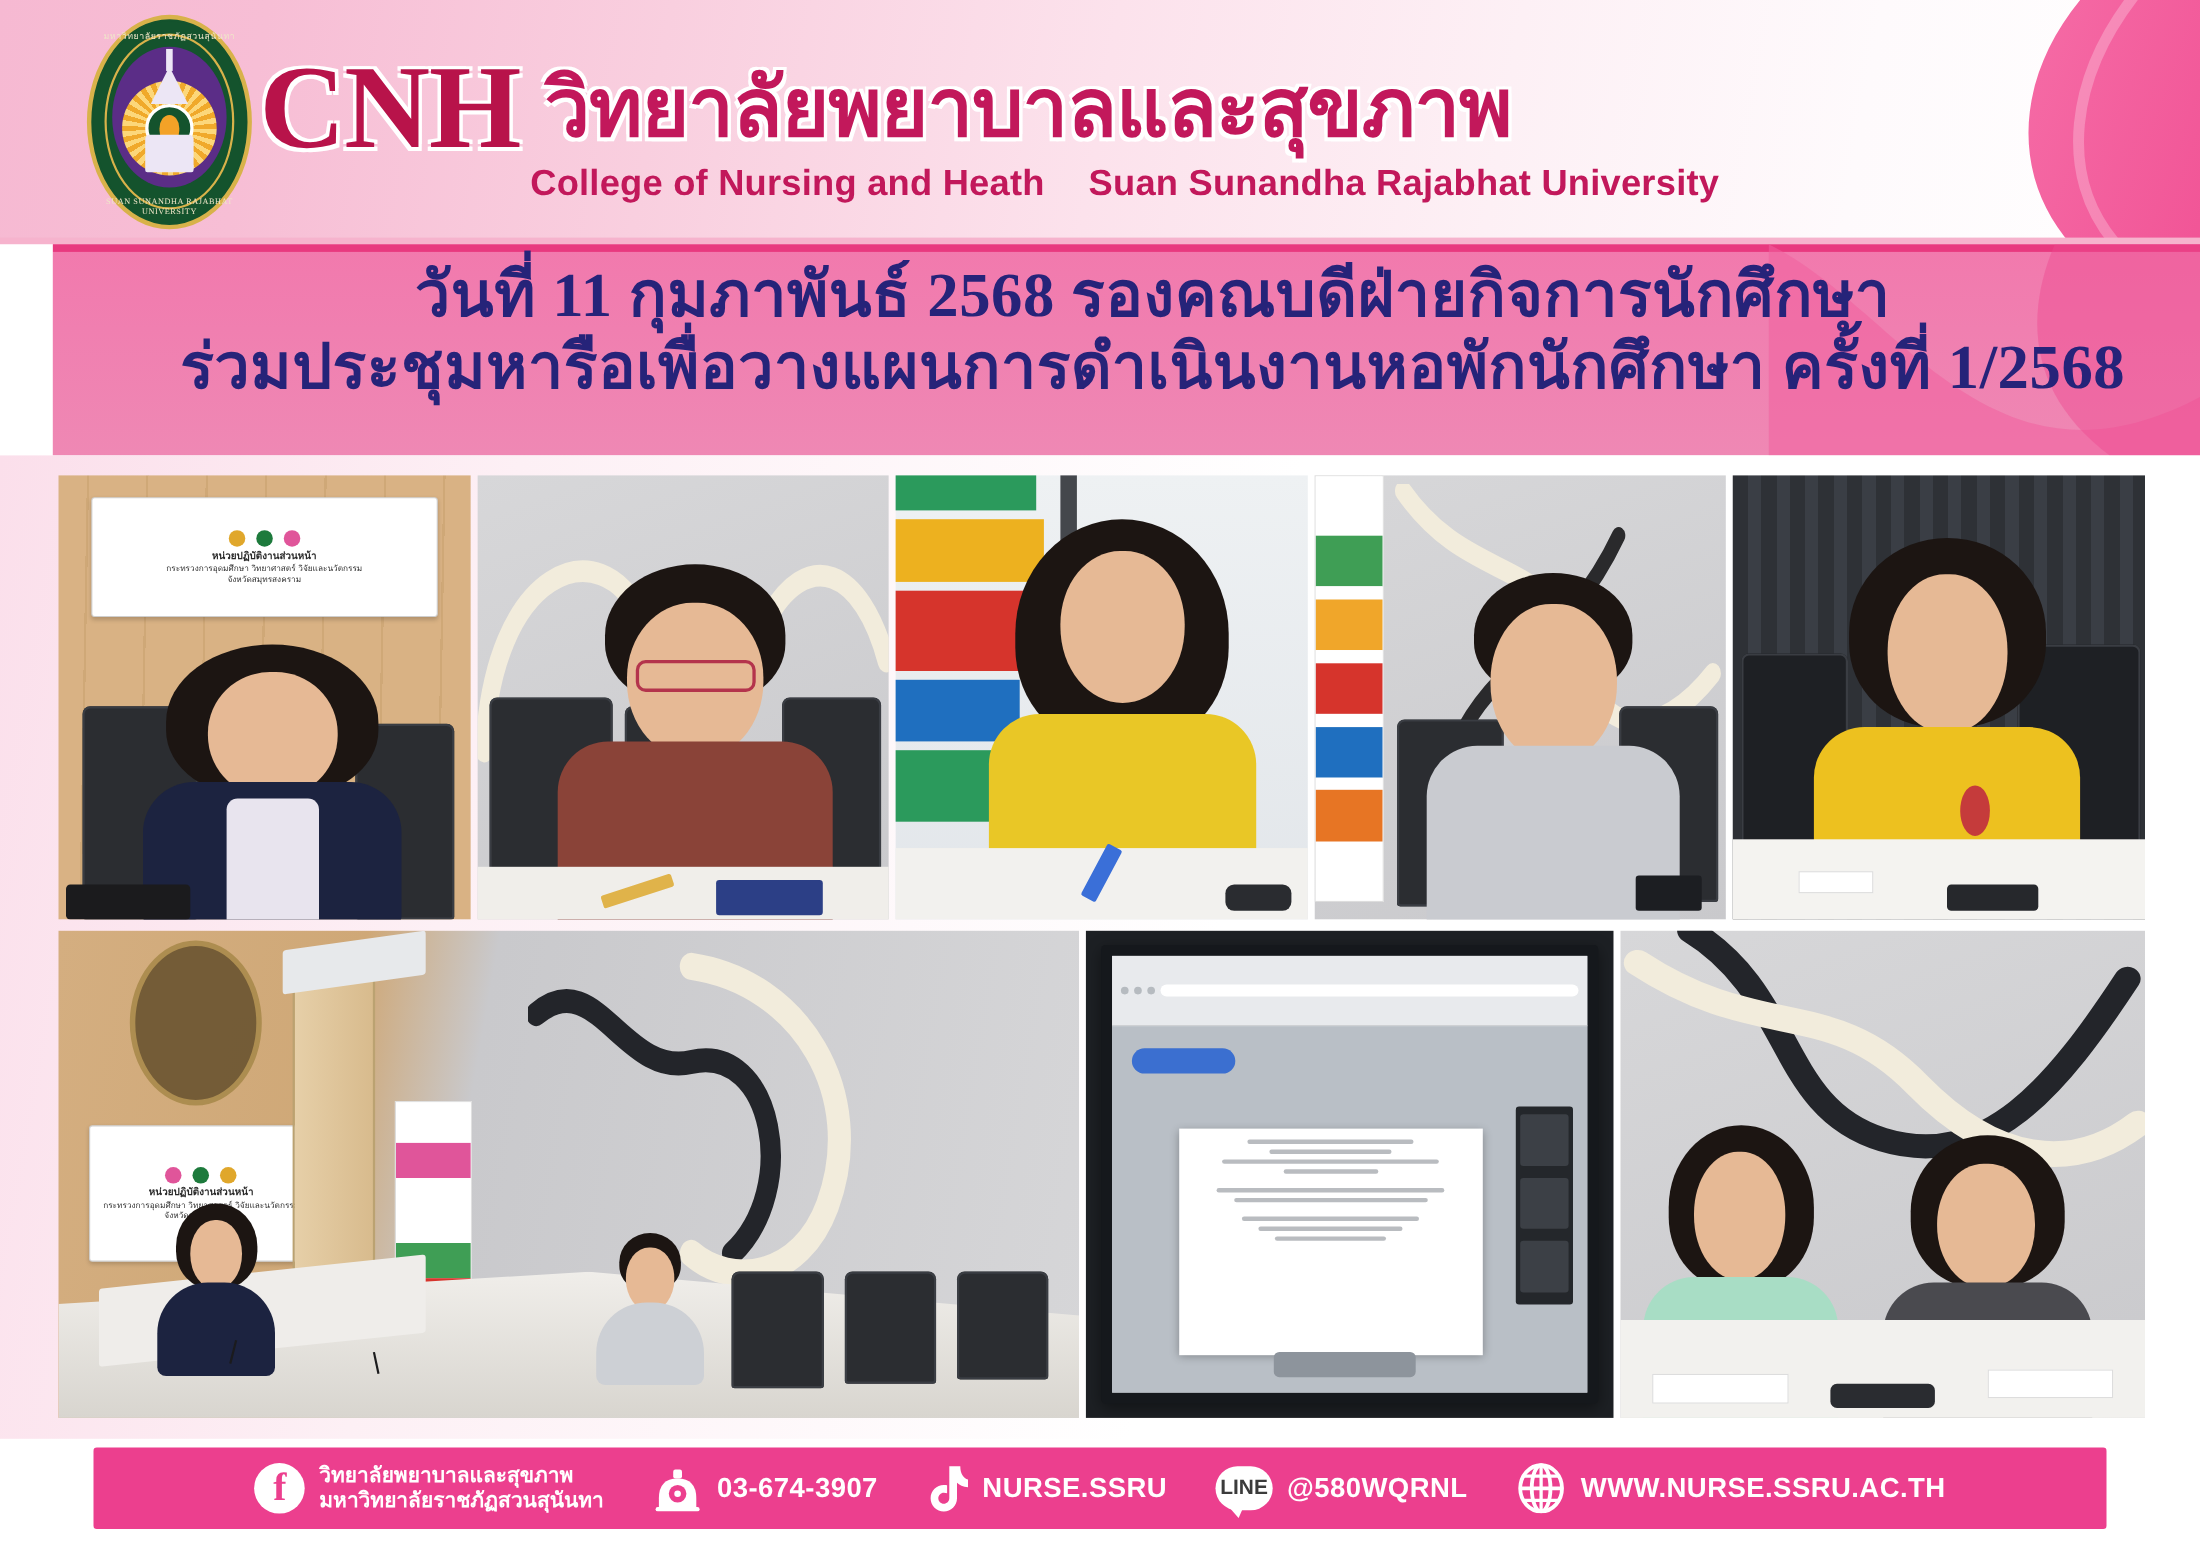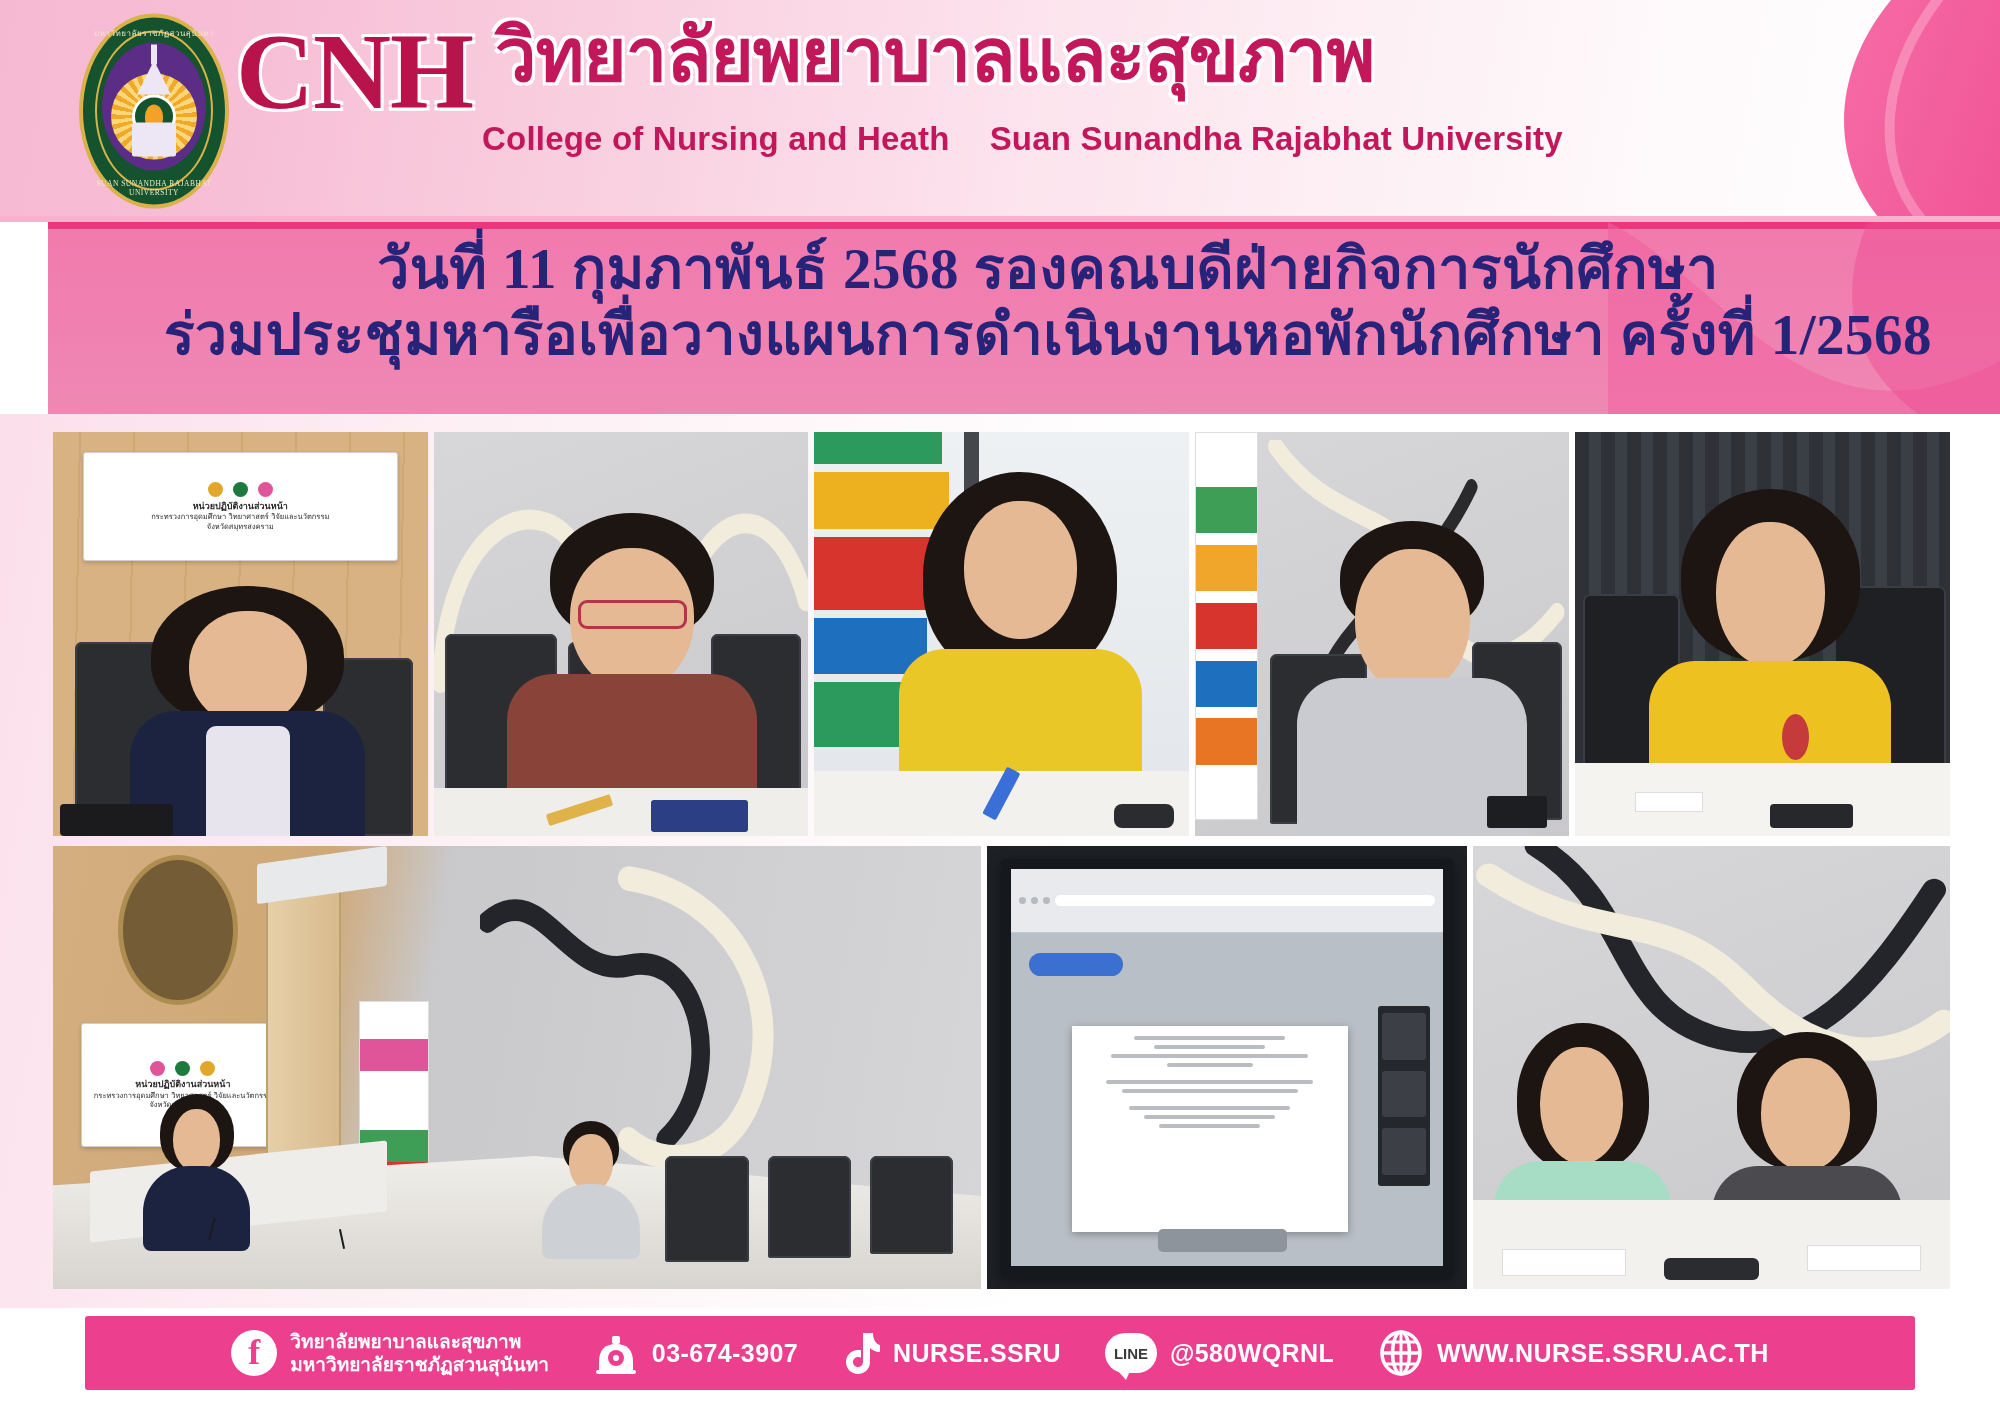--- a/index.html
+++ b/index.html
@@ -98,22 +98,23 @@
     color:#efe6c8; font-size:8px; letter-spacing:.5px;
     font-family:"Liberation Serif",serif;
   }
   .logo-text-top { top:9px; }
   .logo-text-bottom { bottom:8px; font-size:7.5px; }
 
   .brand {
     position:absolute; left:236px; top:18px; width:1500px; height:190px;
   }
   .brand-row1 {
-    display:flex; align-items:flex-start; gap:22px;
+    display:flex; align-items:center; gap:22px;
     line-height:1;
+    margin-top:27px;
   }
   .cnh {
     font-family:"Liberation Serif","DejaVu Serif",serif;
     font-weight:bold; font-size:108px; color:#b8134a;
     letter-spacing:-1px;
     text-shadow: 3px 3px 0 #ffffff, -3px 3px 0 #ffffff,
                  3px -3px 0 #ffffff, -3px -3px 0 #ffffff;
   }
   .th-title {
     font-family:"DejaVu Sans","Liberation Sans",sans-serif;
@@ -280,21 +281,21 @@
   .f-label{ font-size:25px; font-weight:bold; letter-spacing:.4px; white-space:nowrap; }
   .f-label-2{ font-size:19px; font-weight:bold; line-height:1.22;
               font-family:"DejaVu Sans",sans-serif; white-space:nowrap; }
   .fb-circle{
     width:46px;height:46px;border-radius:50%;background:#ffffff;
     color:#ec3f8e; font-family:"Liberation Serif",serif;
     font-weight:bold; font-size:36px; line-height:44px; text-align:center;
   }
   .line-bubble{
     width:52px;height:40px;border-radius:20px;background:#ffffff;
-    color:#3b3b3b; font-size:15px; font-weight:bold;
+    color:#3b3b3b; font-size:19px; font-weight:bold;
     display:flex;align-items:center;justify-content:center;
     position:relative;
   }
   .line-bubble:after{
     content:""; position:absolute; left:13px; bottom:-7px;
     border-left:8px solid transparent; border-right:4px solid transparent;
     border-top:9px solid #ffffff;
   }
 </style>
 </head>

